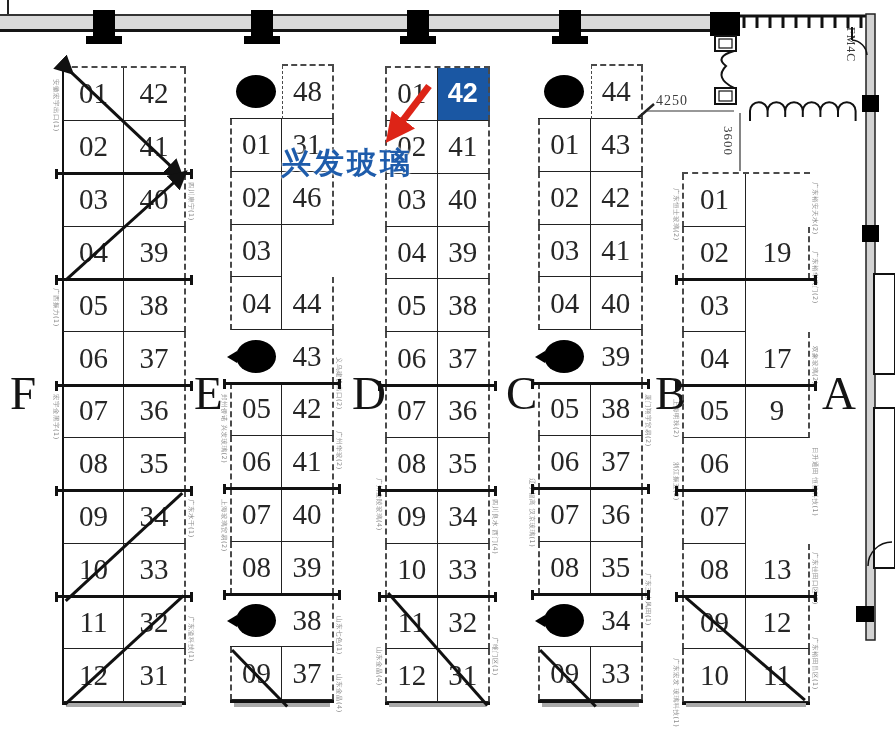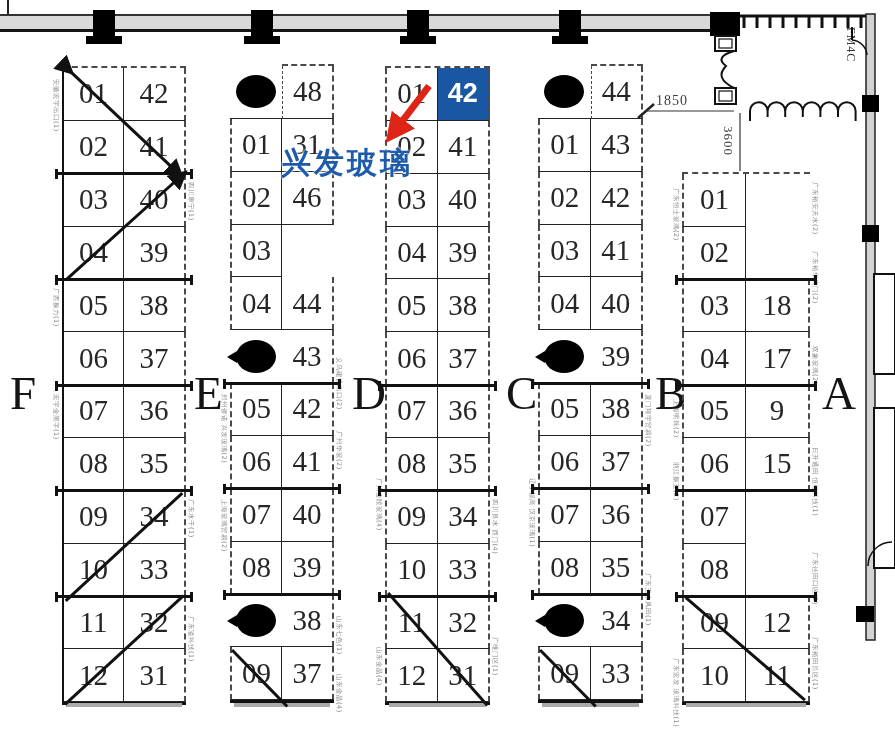--- a/index.html
+++ b/index.html
@@ -289,60 +289,60 @@
         <div class="bsep" style="top: 421.3px;"></div>
         <div class="bsep" style="top: 527px;"></div>
       </div>
       <div class="bshadow" style="left: 542px; top: 703.2px; width: 97px;"></div>
       <div class="block topdash" style="left: 682px; top: 171.7px; width: 128px; height: 528.5px;">
         <div class="brow" style="height: 52.85px;">
           <div class="cell l" style="width: 64px;">01</div>
         </div>
         <div class="brow" style="height: 52.85px;">
           <div class="cell l" style="width: 64px;">02</div>
+          <div class="cell r" style="width: 64px;">19</div>
         </div>
         <div class="brow" style="height: 52.85px;">
           <div class="cell l" style="width: 64px;">03</div>
-          <div class="cell r" style="width: 64px;">18</div>
         </div>
         <div class="brow" style="height: 52.85px;">
           <div class="cell l" style="width: 64px;">04</div>
           <div class="cell r" style="width: 64px;">17</div>
         </div>
         <div class="brow" style="height: 52.85px;">
           <div class="cell l" style="width: 64px;">05</div>
           <div class="cell r" style="width: 64px;">9</div>
         </div>
         <div class="brow" style="height: 52.85px;">
           <div class="cell l" style="width: 64px;">06</div>
-          <div class="cell r" style="width: 64px;">15</div>
         </div>
         <div class="brow" style="height: 52.85px;">
           <div class="cell l" style="width: 64px;">07</div>
         </div>
         <div class="brow" style="height: 52.85px;">
           <div class="cell l" style="width: 64px;">08</div>
+          <div class="cell r" style="width: 64px;">13</div>
         </div>
         <div class="brow" style="height: 52.85px;">
           <div class="cell l" style="width: 64px;">09</div>
           <div class="cell r" style="width: 64px;">12</div>
         </div>
         <div class="brow" style="height: 52.85px;">
           <div class="cell l" style="width: 64px;">10</div>
           <div class="cell r" style="width: 64px;">11</div>
         </div>
         <div class="bsep" style="top: 104.2px;"></div>
         <div class="bsep" style="top: 209.9px;"></div>
         <div class="bsep" style="top: 315.6px;"></div>
         <div class="bsep" style="top: 421.3px;"></div>
       </div>
       <div class="bshadow" style="left: 686px; top: 703.2px; width: 120px;"></div>
     </div>
 
-  <div class="dim" style="left:656px;top:93px;">1850</div>
+  <div class="dim" style="left:656px;top:93px;">4250</div>
   <div class="dim rot" style="left:736px;top:126px;font-size:13px;">3600</div>
   <div class="dim rot" style="left:858px;top:27px;font-size:12px;">FM4C</div>
 
   <div class="company">兴发玻璃</div>
 
   <svg id="overlay" width="895" height="735" viewBox="0 0 895 735">
     <defs>
       <marker id="arrB" viewBox="0 0 10 10" refX="8" refY="5" markerWidth="6.5" markerHeight="6.5" orient="auto">
         <path d="M0,0L10,5L0,10z" fill="#111"></path>
         </marker>

